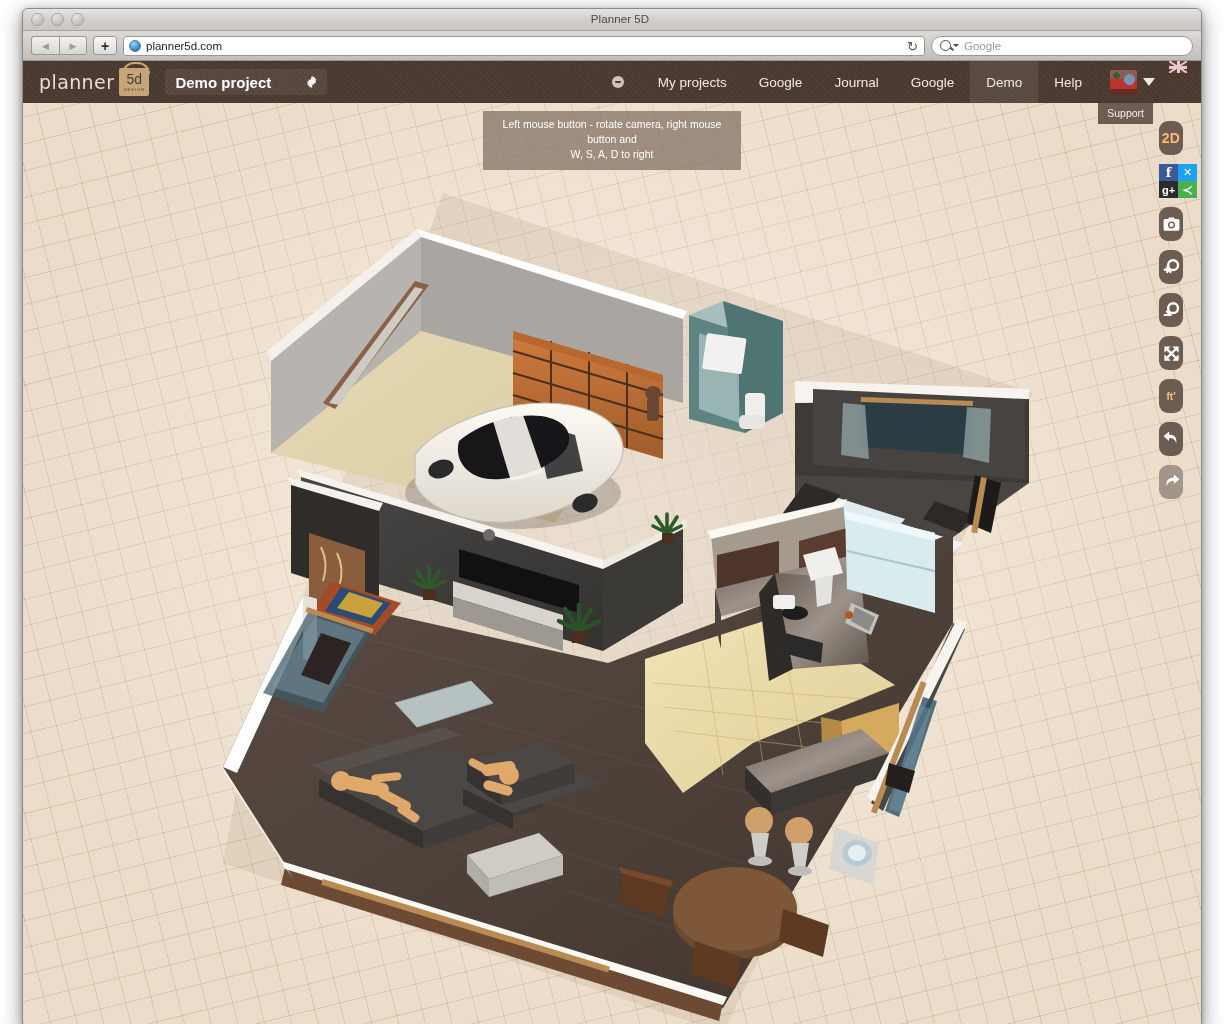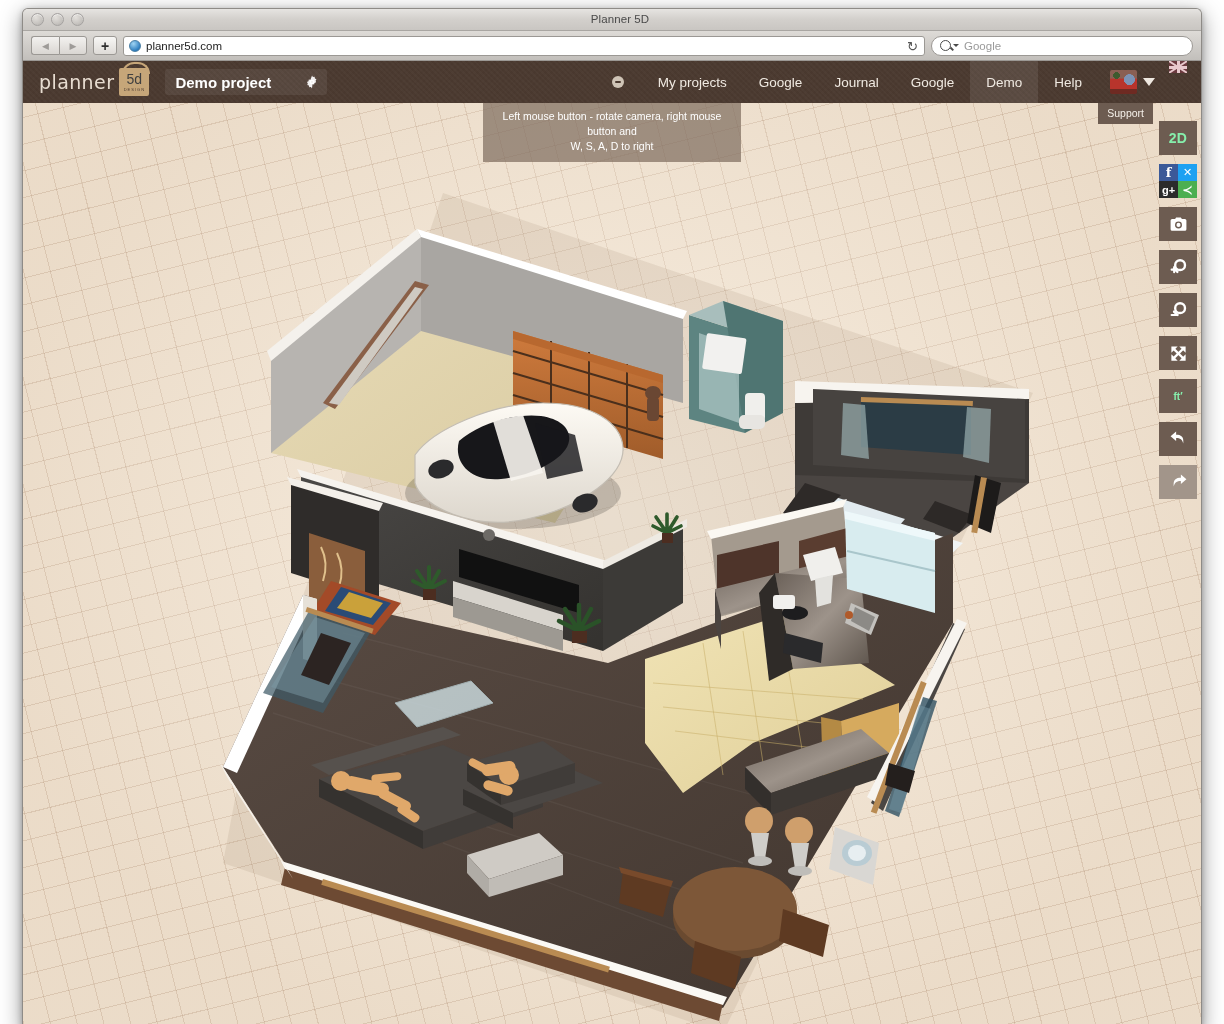--- a/index.html
+++ b/index.html
@@ -239,21 +239,21 @@
       repeating-linear-gradient(to bottom, rgba(150,110,80,.22) 0 1px, transparent 1px 26px);
     transform: rotate(-14deg);
   }
   .grid2 {
     position: absolute; inset: 0;
     background: radial-gradient(ellipse at 50% 45%, rgba(255,248,238,.55), rgba(222,197,170,.12) 75%);
   }
 
   
   .hint {
-    position: absolute; left: 460px; top: 0;
+    position: absolute; left: 460px; top: 8px;
     width: 258px; padding: 6px 8px 8px;
     background: rgba(128,110,96,.72);
     color: #fff; font-size: 10.5px; text-align: center; line-height: 15px;
     z-index: 20;
   }
 
   
   .scene { position: absolute; left: 0; top: 0; width: 100%; height: 100%; }
   .scene svg { position: absolute; left: 0; top: 0; }
 
@@ -265,24 +265,25 @@
     font-size: 10.5px; padding: 4px 9px 5px;
     z-index: 25;
   }
   .rtools {
     position: absolute; right: 4px; top: 18px;
     width: 38px;
     display: flex; flex-direction: column; gap: 9px;
     z-index: 25;
   }
   .tbtn {
-    width: 38px; height: 34px;
+    width: 24px; height: 34px;
     background: #6d5c51;
     display: flex; align-items: center; justify-content: center;
-    color: #86efac;
+    color: #fdba74;
+    border-radius: 9px;
   }
   .tbtn.label2d { font-size: 14px; font-weight: bold; letter-spacing: .3px; }
   .tbtn.ft { font-size: 10px; font-weight: bold; }
   .tbtn.dim { background: #a2958a; }
   .social {
     width: 38px; height: 34px;
     display: grid; grid-template-columns: 1fr 1fr; grid-template-rows: 1fr 1fr;
     overflow: hidden;
   }
   .sq { display: flex; align-items: center; justify-content: center;

